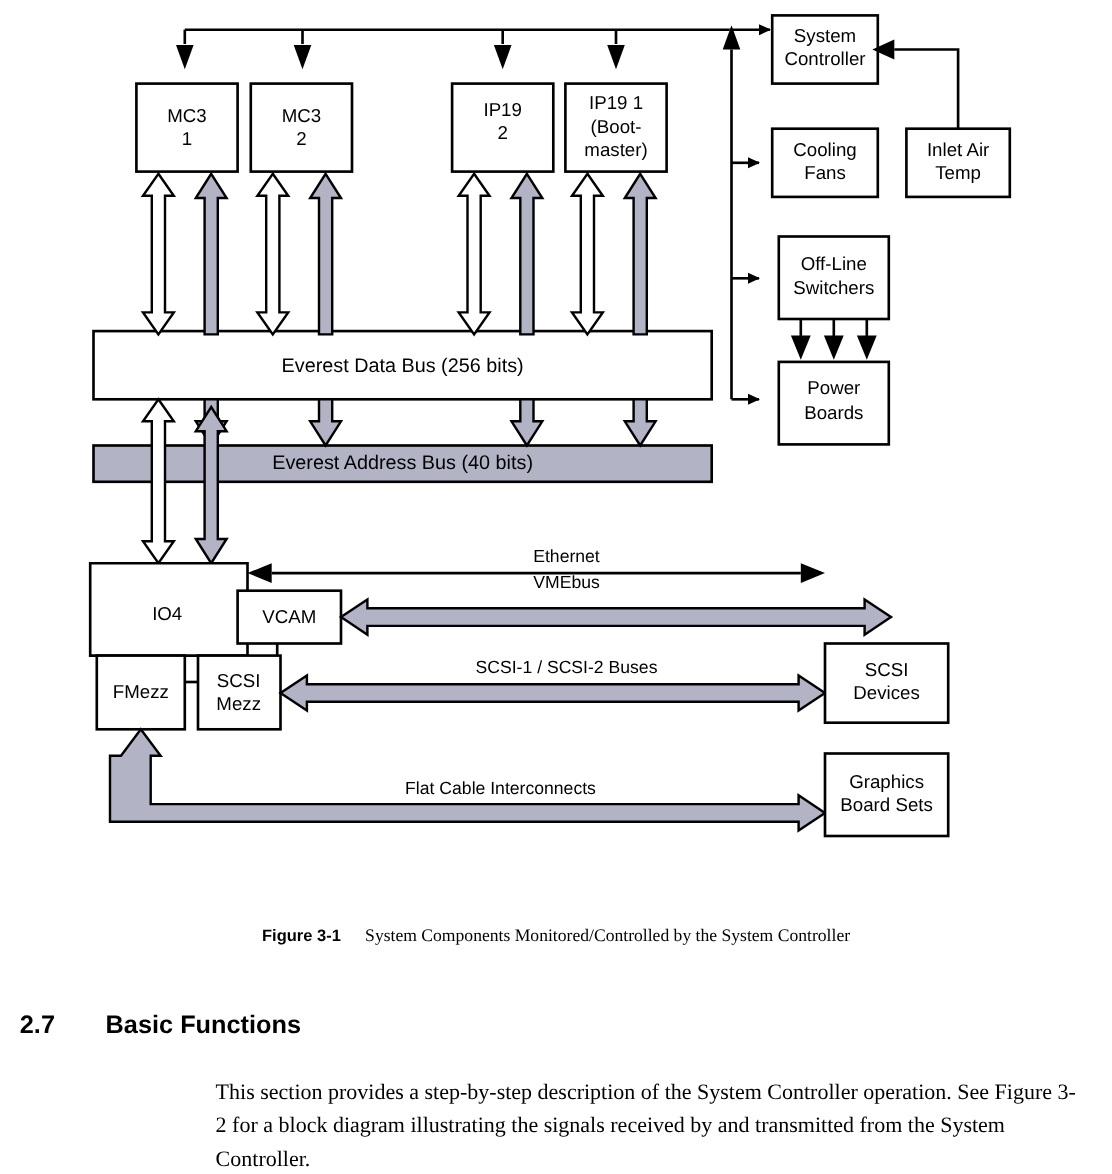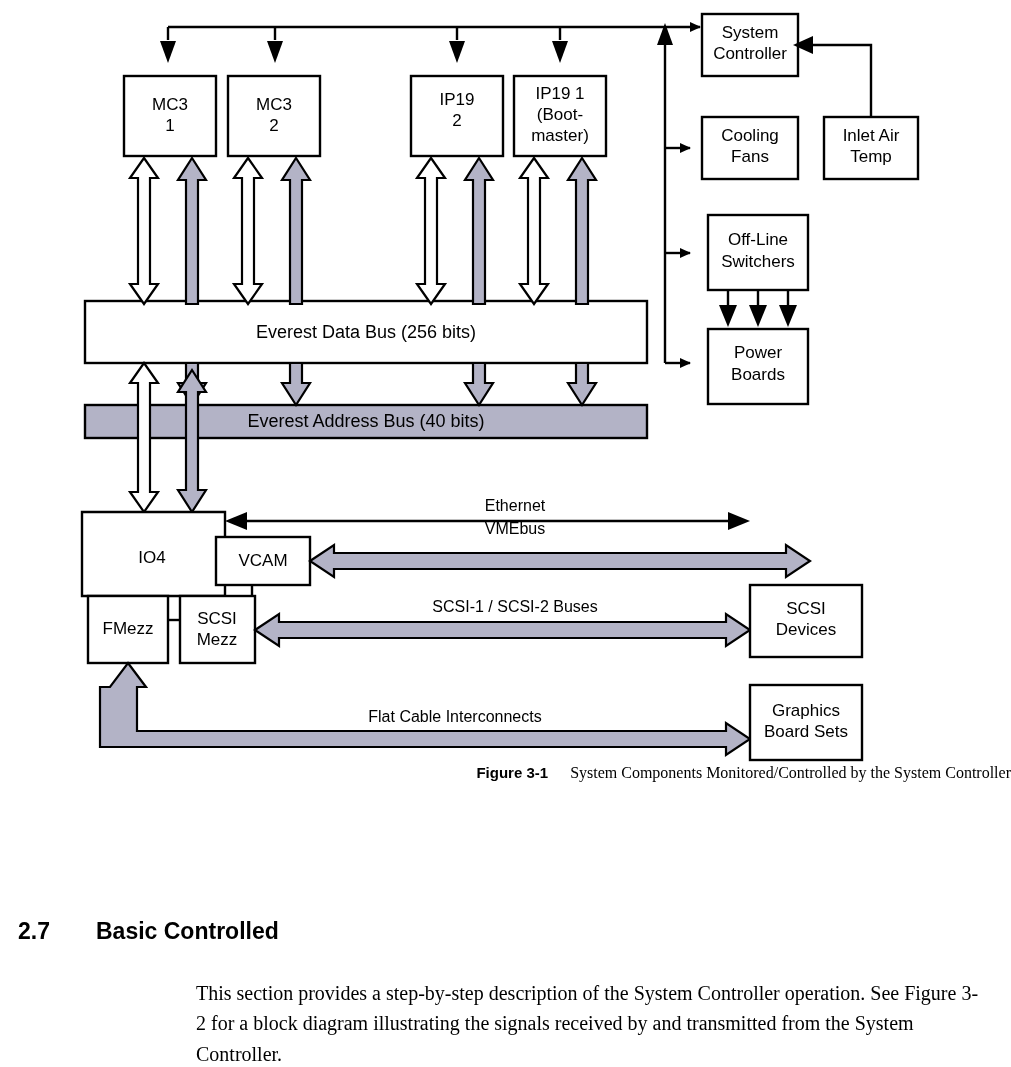--- a/index.html
+++ b/index.html
@@ -13,21 +13,21 @@
   .conlabel{font-family:"Liberation Sans",sans-serif;font-size:16px;fill:#000;
             text-anchor:middle;dominant-baseline:middle;}
   .bx{fill:#fff;stroke:#000;stroke-width:2.4;}
   .busbox{fill:#fff;stroke:#000;stroke-width:2.4;}
   .addrbox{fill:#b3b3c6;stroke:#000;stroke-width:2.4;}
   .ln{stroke:#000;stroke-width:2.4;fill:none;}
   .hollow{fill:#fff;stroke:#000;stroke-width:2.2;}
   .shaded{fill:#b3b3c6;stroke:#000;stroke-width:2.2;}
   .solid{fill:#000;}
 
-  #caption{position:absolute;left:0;top:764px;width:1011px;text-align:right;
+  #caption{position:absolute;left:0;top:842px;width:1011px;text-align:center;
            font-family:"Liberation Serif",serif;font-size:16px;}
   #caption .fignum{font-family:"Liberation Sans",sans-serif;font-weight:bold;
                    font-size:15px;margin-right:22px;}
   #sec{position:absolute;left:18px;top:918px;width:975px;}
   #sec .num{display:inline-block;width:78px;font-size:23px;font-weight:bold;
             font-family:"Liberation Sans",sans-serif;vertical-align:top;}
   #sec .ttl{display:inline-block;font-size:23px;font-weight:bold;
             font-family:"Liberation Sans",sans-serif;}
   #body{position:absolute;left:196px;top:978px;width:790px;
         font-family:"Liberation Serif",serif;font-size:20px;line-height:1.52;}
@@ -219,16 +219,16 @@
     <text class="blabel" x="806" y="712">Graphics</text>
     <text class="blabel" x="806" y="733">Board Sets</text>
   </g>
 </svg>
 
 <div id="caption">
   <span class="fignum">Figure 3-1</span><span>System Components Monitored/Controlled by the System Controller</span>
 </div>
 
 <div id="sec">
-  <span class="num">2.7</span><span class="ttl">Basic Controlled</span>
+  <span class="num">2.7</span><span class="ttl">Basic Functions</span>
 </div>
 
 <div id="body">This section provides a step-by-step description of the System Controller operation. See Figure 3-2 for a block diagram illustrating the signals received by and transmitted from the System Controller.</div>
 
 </body></html>

